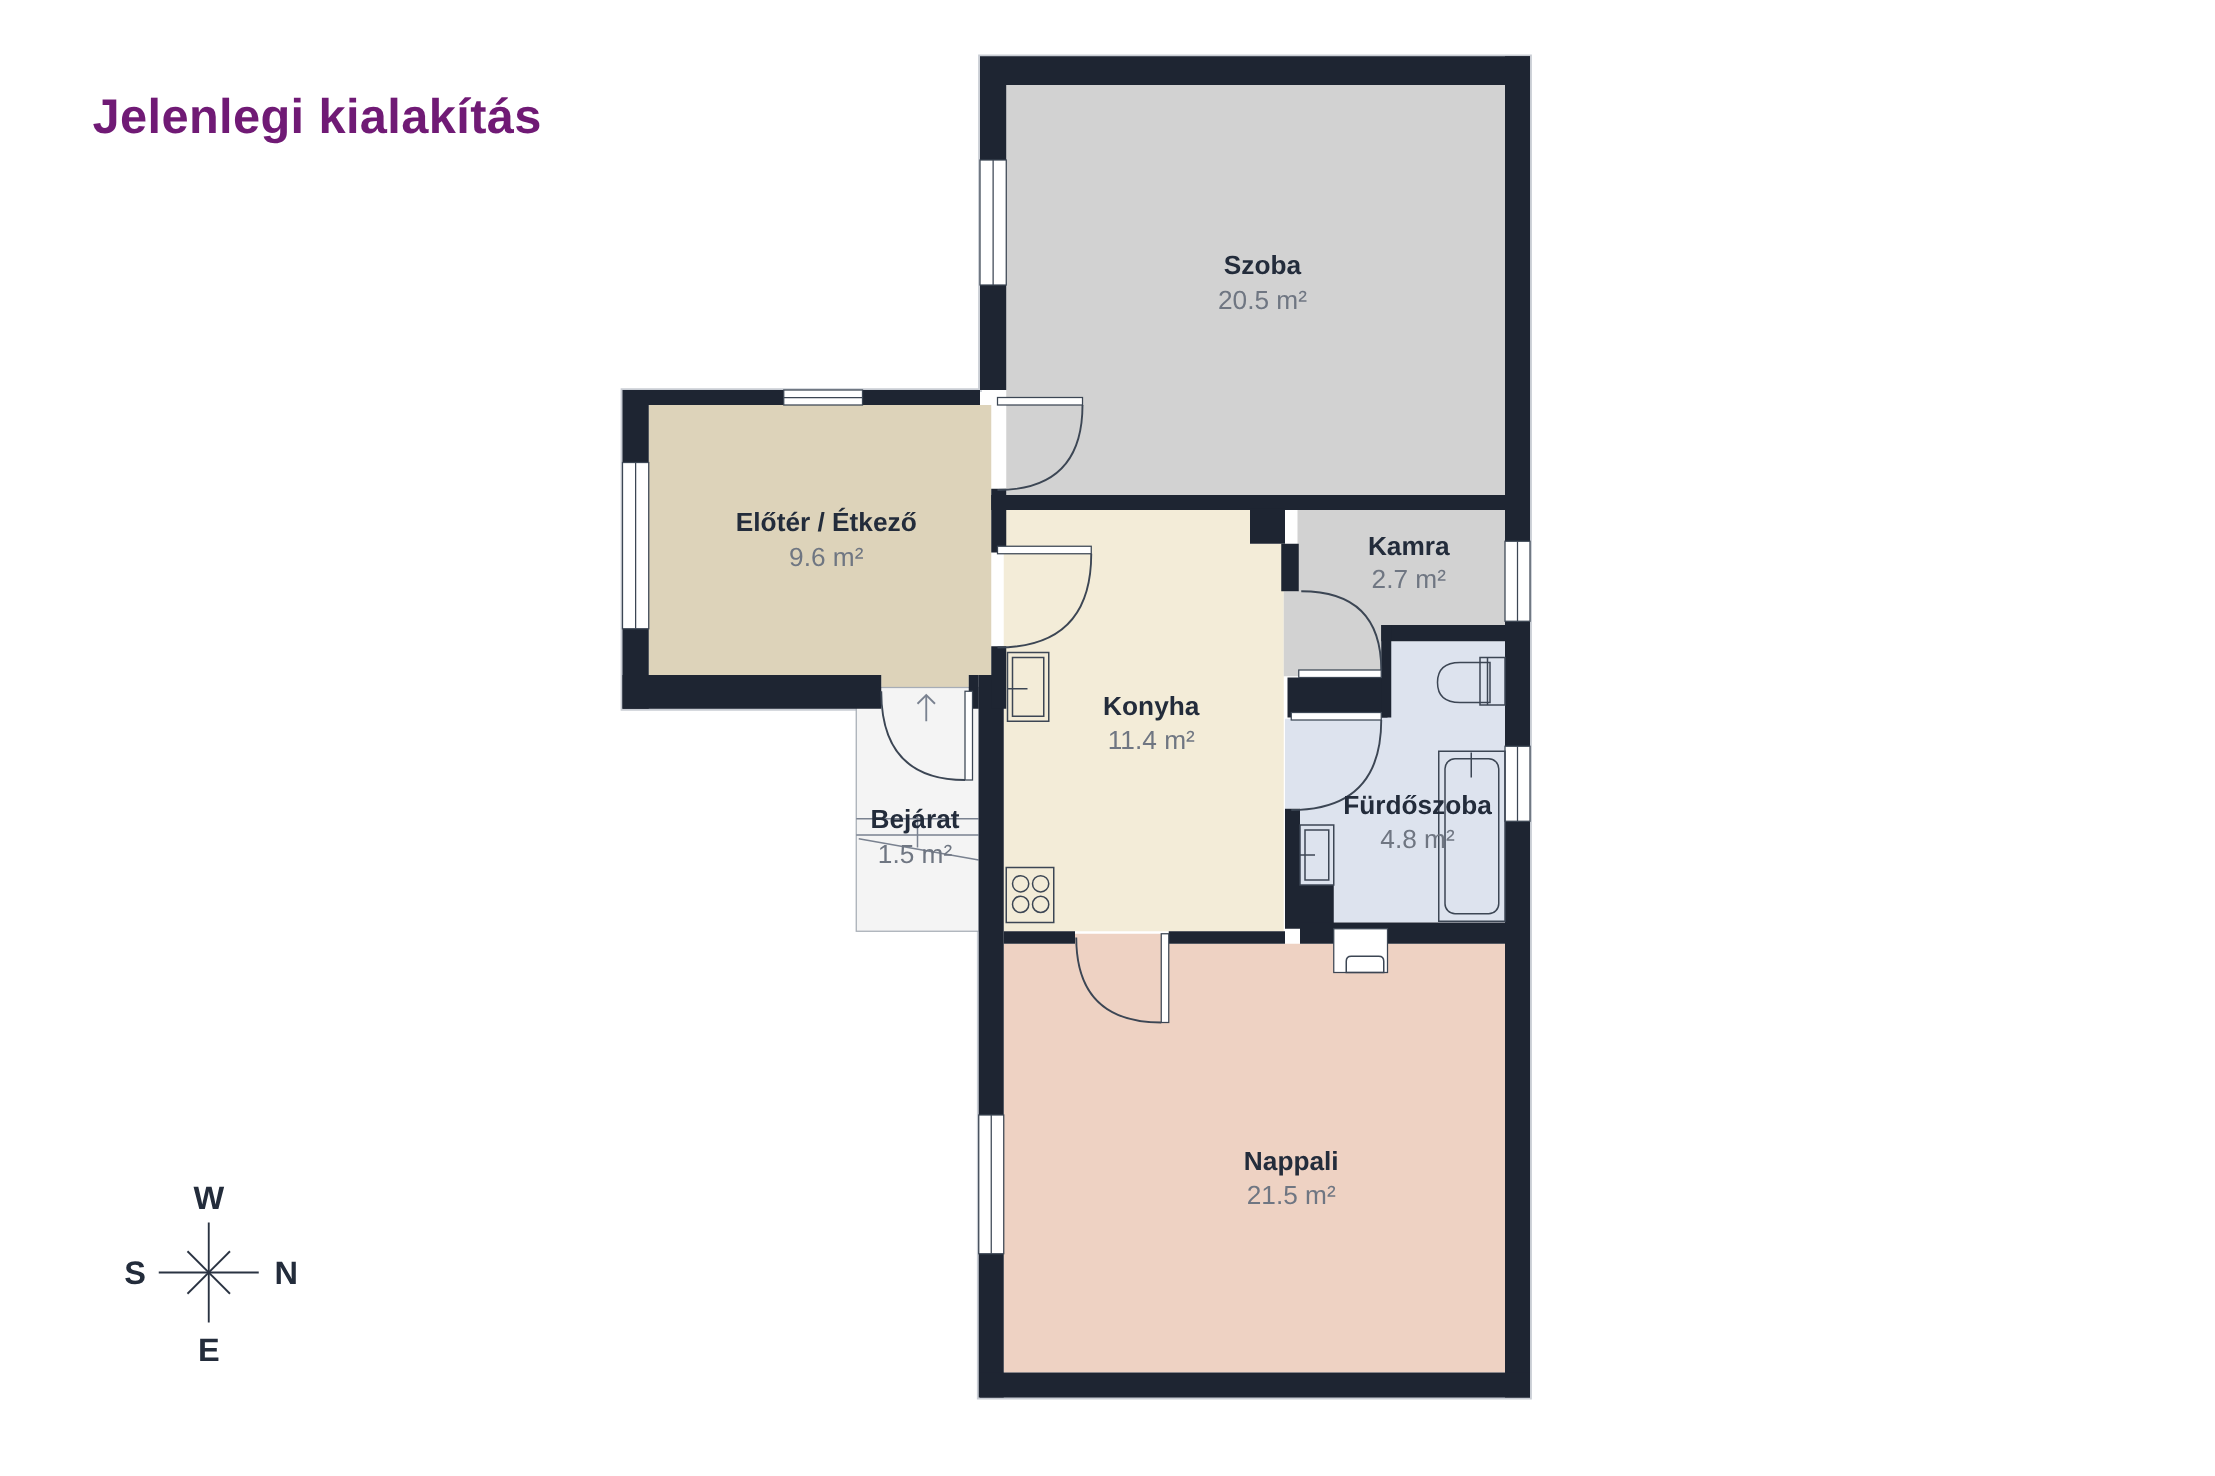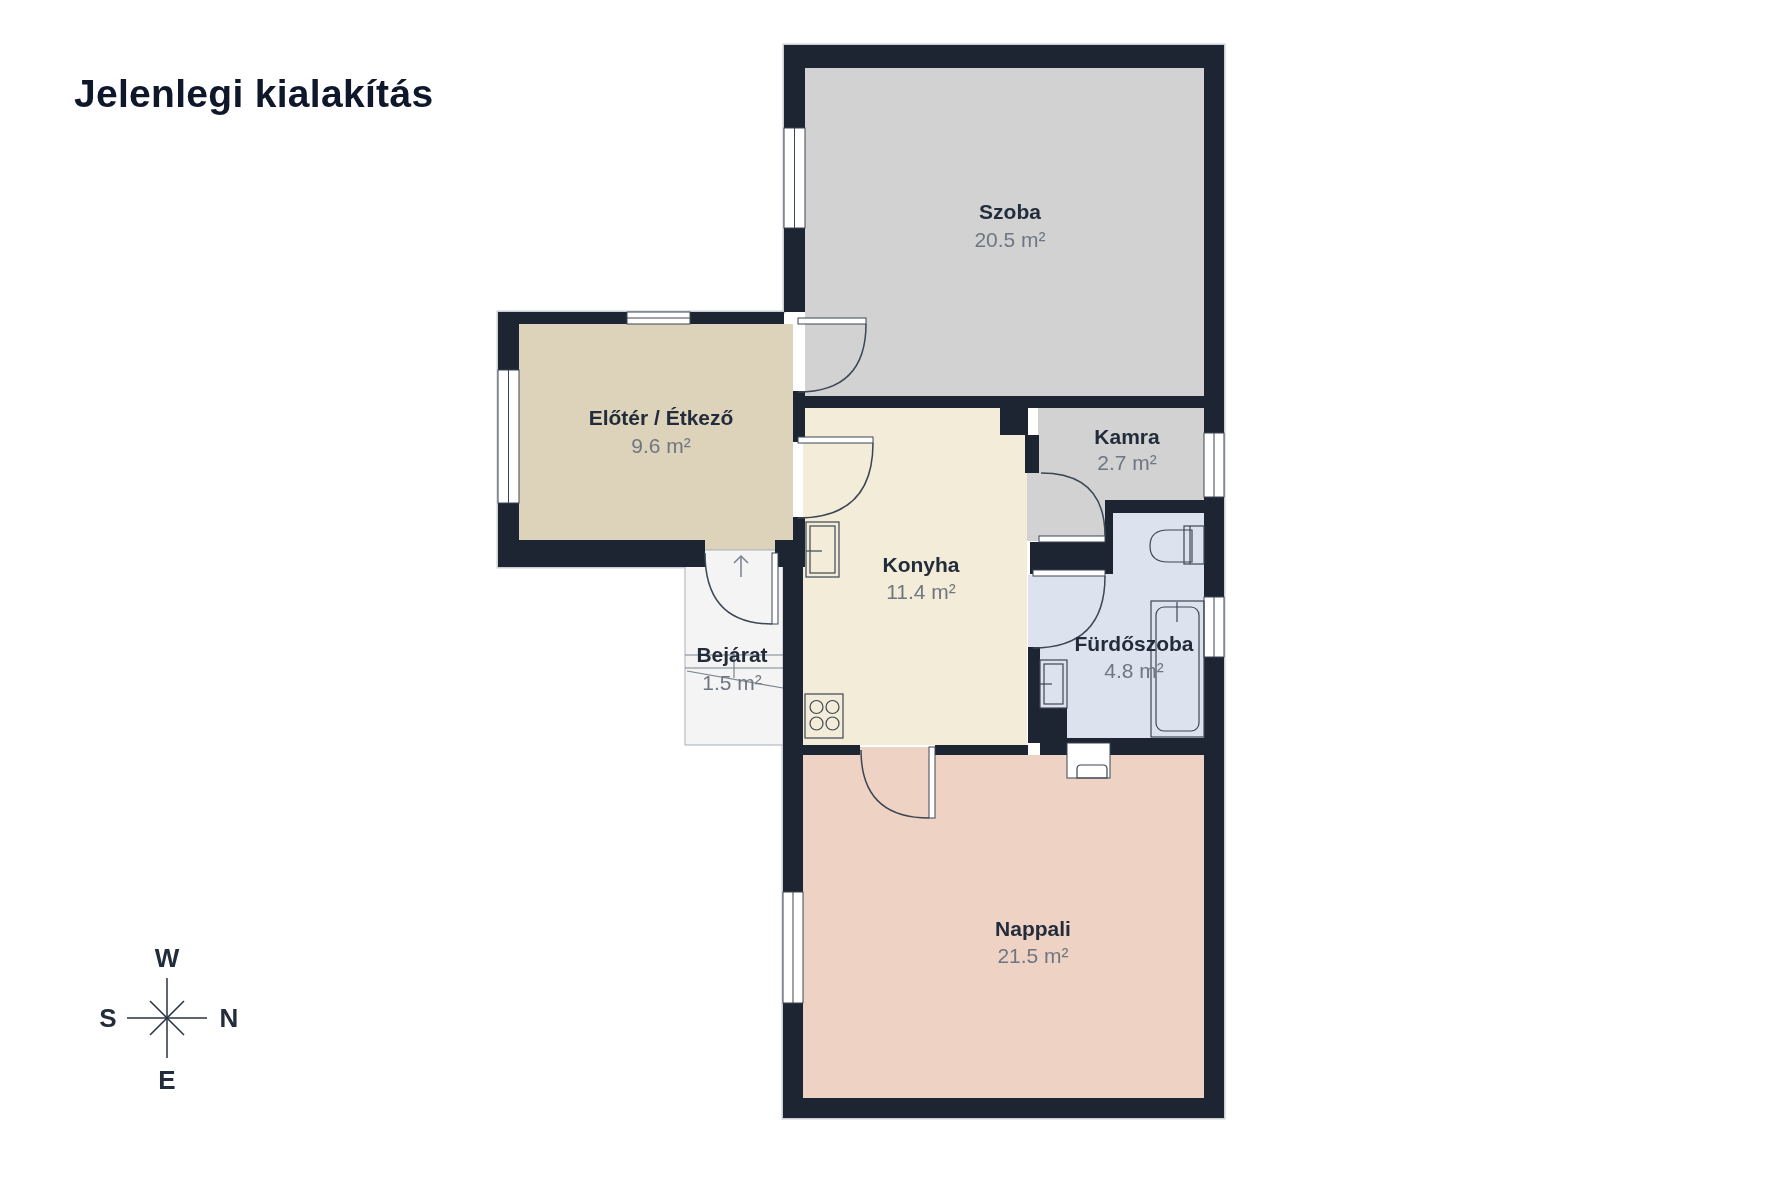--- a/index.html
+++ b/index.html
@@ -1,19 +1,19 @@
 <!DOCTYPE html>
 <html><head>
 <meta charset="utf-8">
 <style>
   html,body{margin:0;padding:0;background:#ffffff;}
   body{width:1772px;height:1181px;position:relative;overflow:hidden;
        font-family:"Liberation Sans",sans-serif;}
   #title{position:absolute;left:74px;top:72px;font-size:39px;font-weight:800;
-         color:#0f172a;letter-spacing:.3px;}
+         color:#701a75;letter-spacing:.3px;}
   svg{position:absolute;left:0;top:0;}
   .win{fill:#ffffff;stroke:#3c4654;stroke-width:1;}
   .winline{stroke:#3c4654;stroke-width:1;}
   .leaf{fill:#ffffff;stroke:#3c4654;stroke-width:1;}
   .arc{fill:none;stroke:#3c4654;stroke-width:1.5;}
   .fixture{fill:none;stroke:#3c4654;stroke-width:1.2;}
   .stairline{stroke:#7a8290;stroke-width:1.2;fill:none;}
   .room-name{font-size:21px;font-weight:700;text-anchor:middle;}
   .room-area{font-size:21px;text-anchor:middle;}
   .compass-letter{font-size:26px;font-weight:700;text-anchor:middle;}

